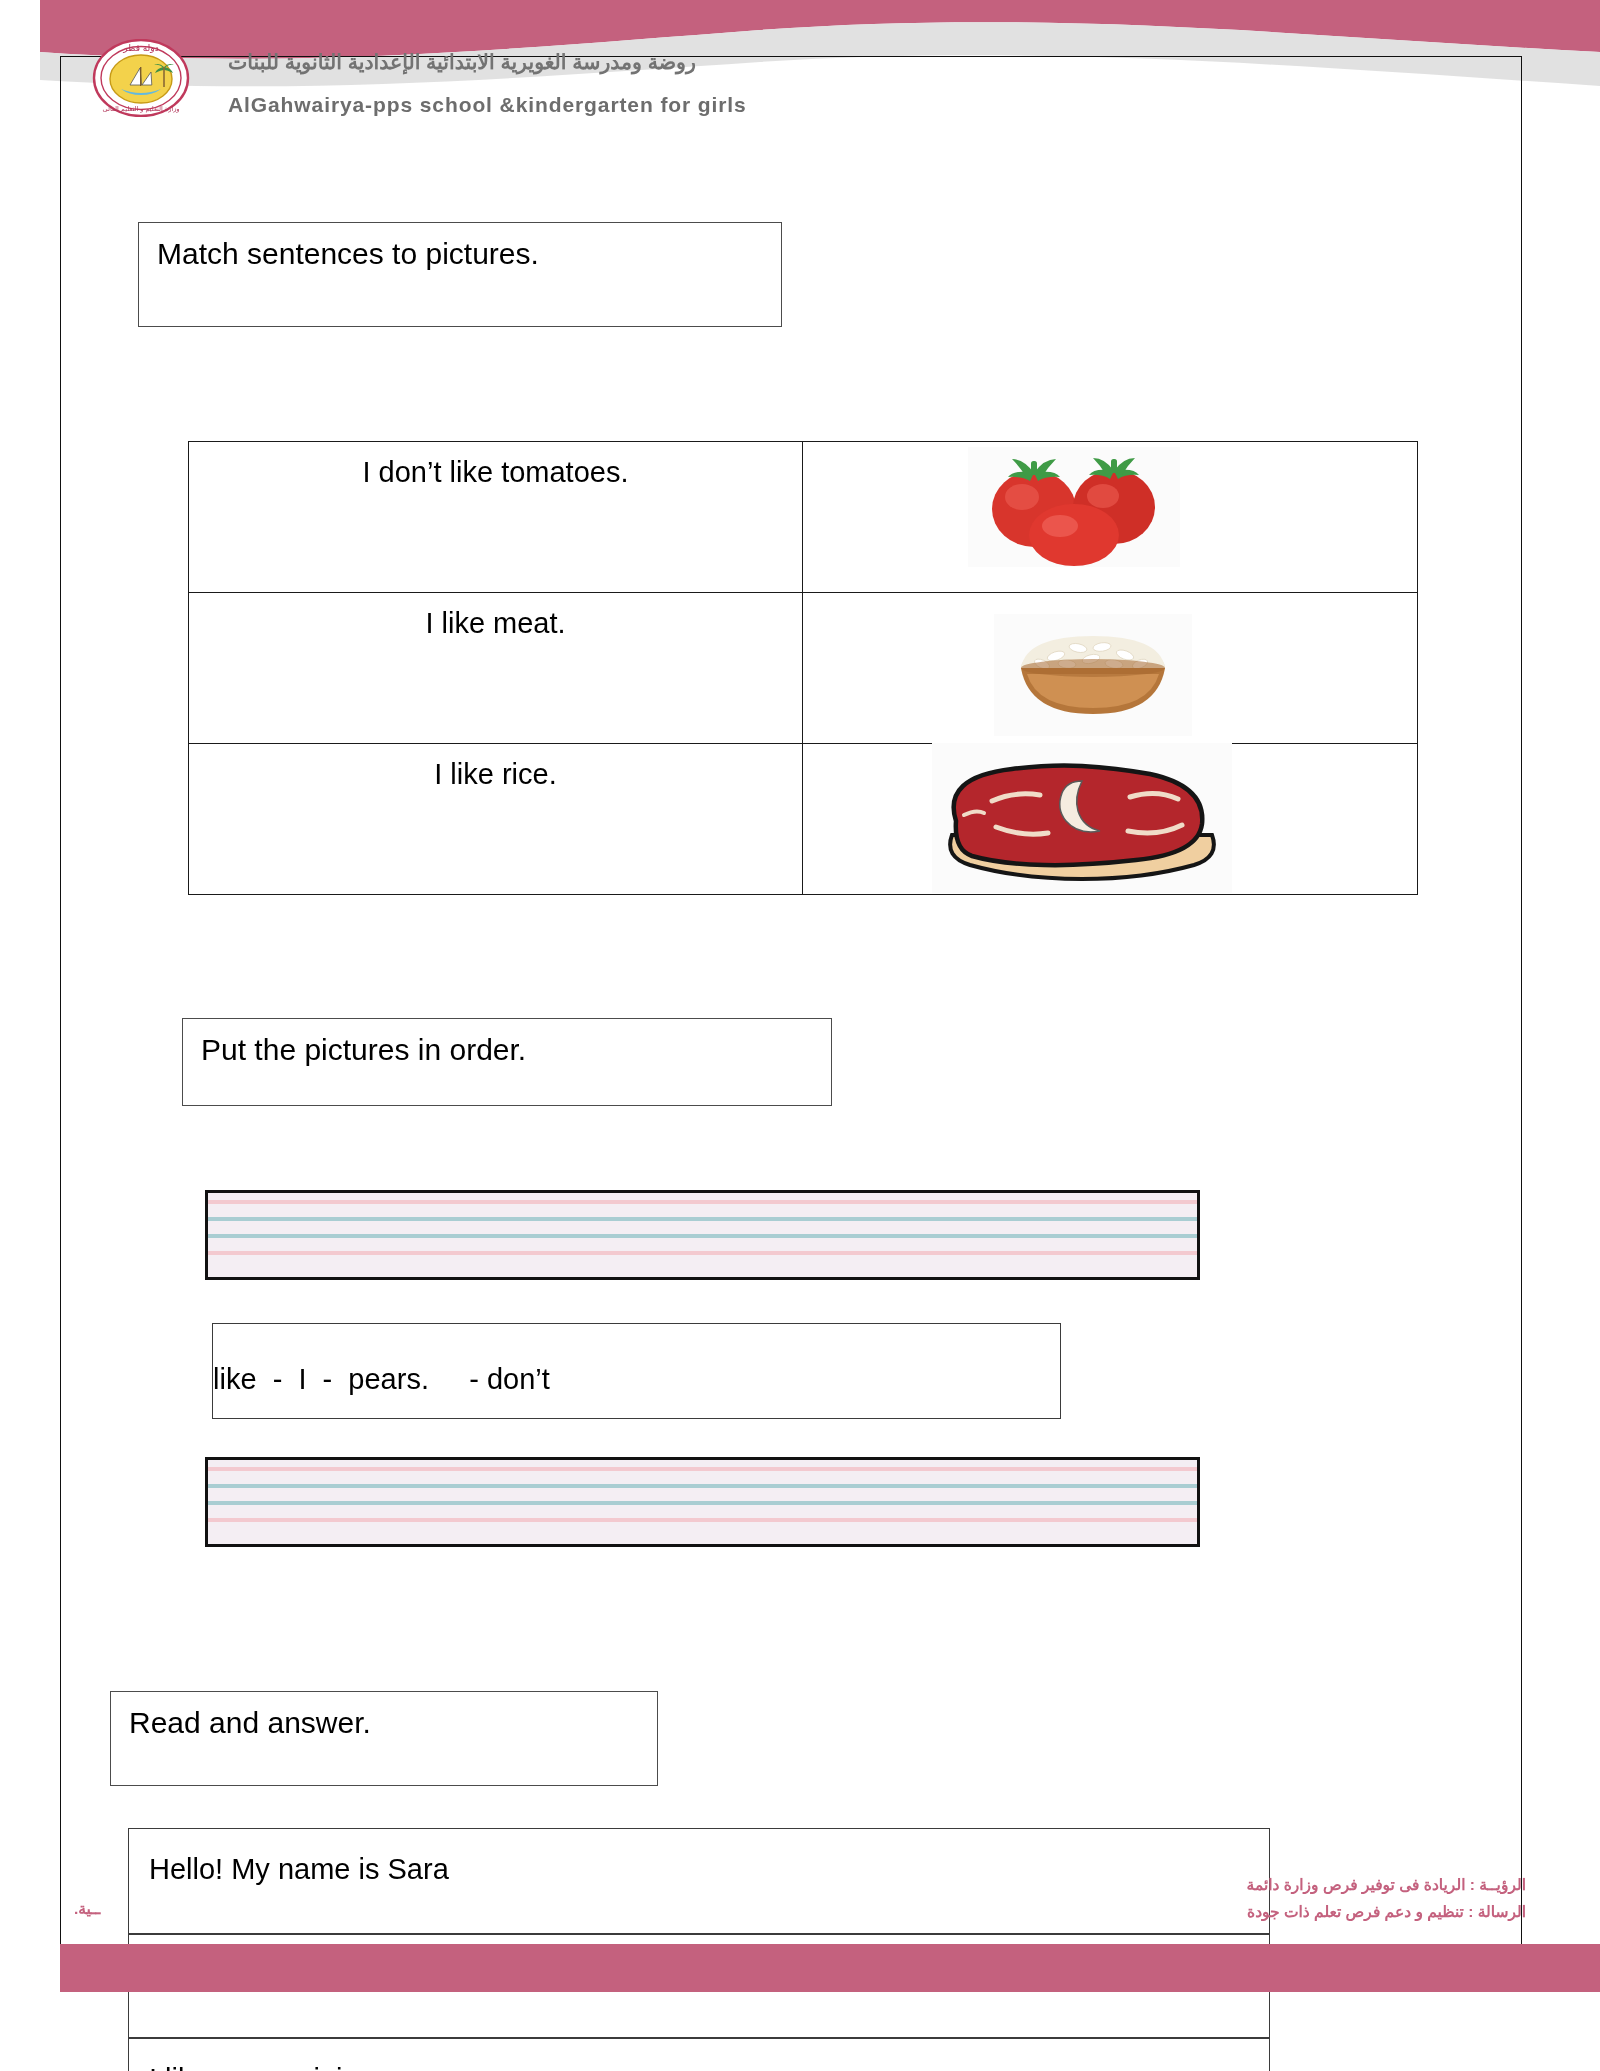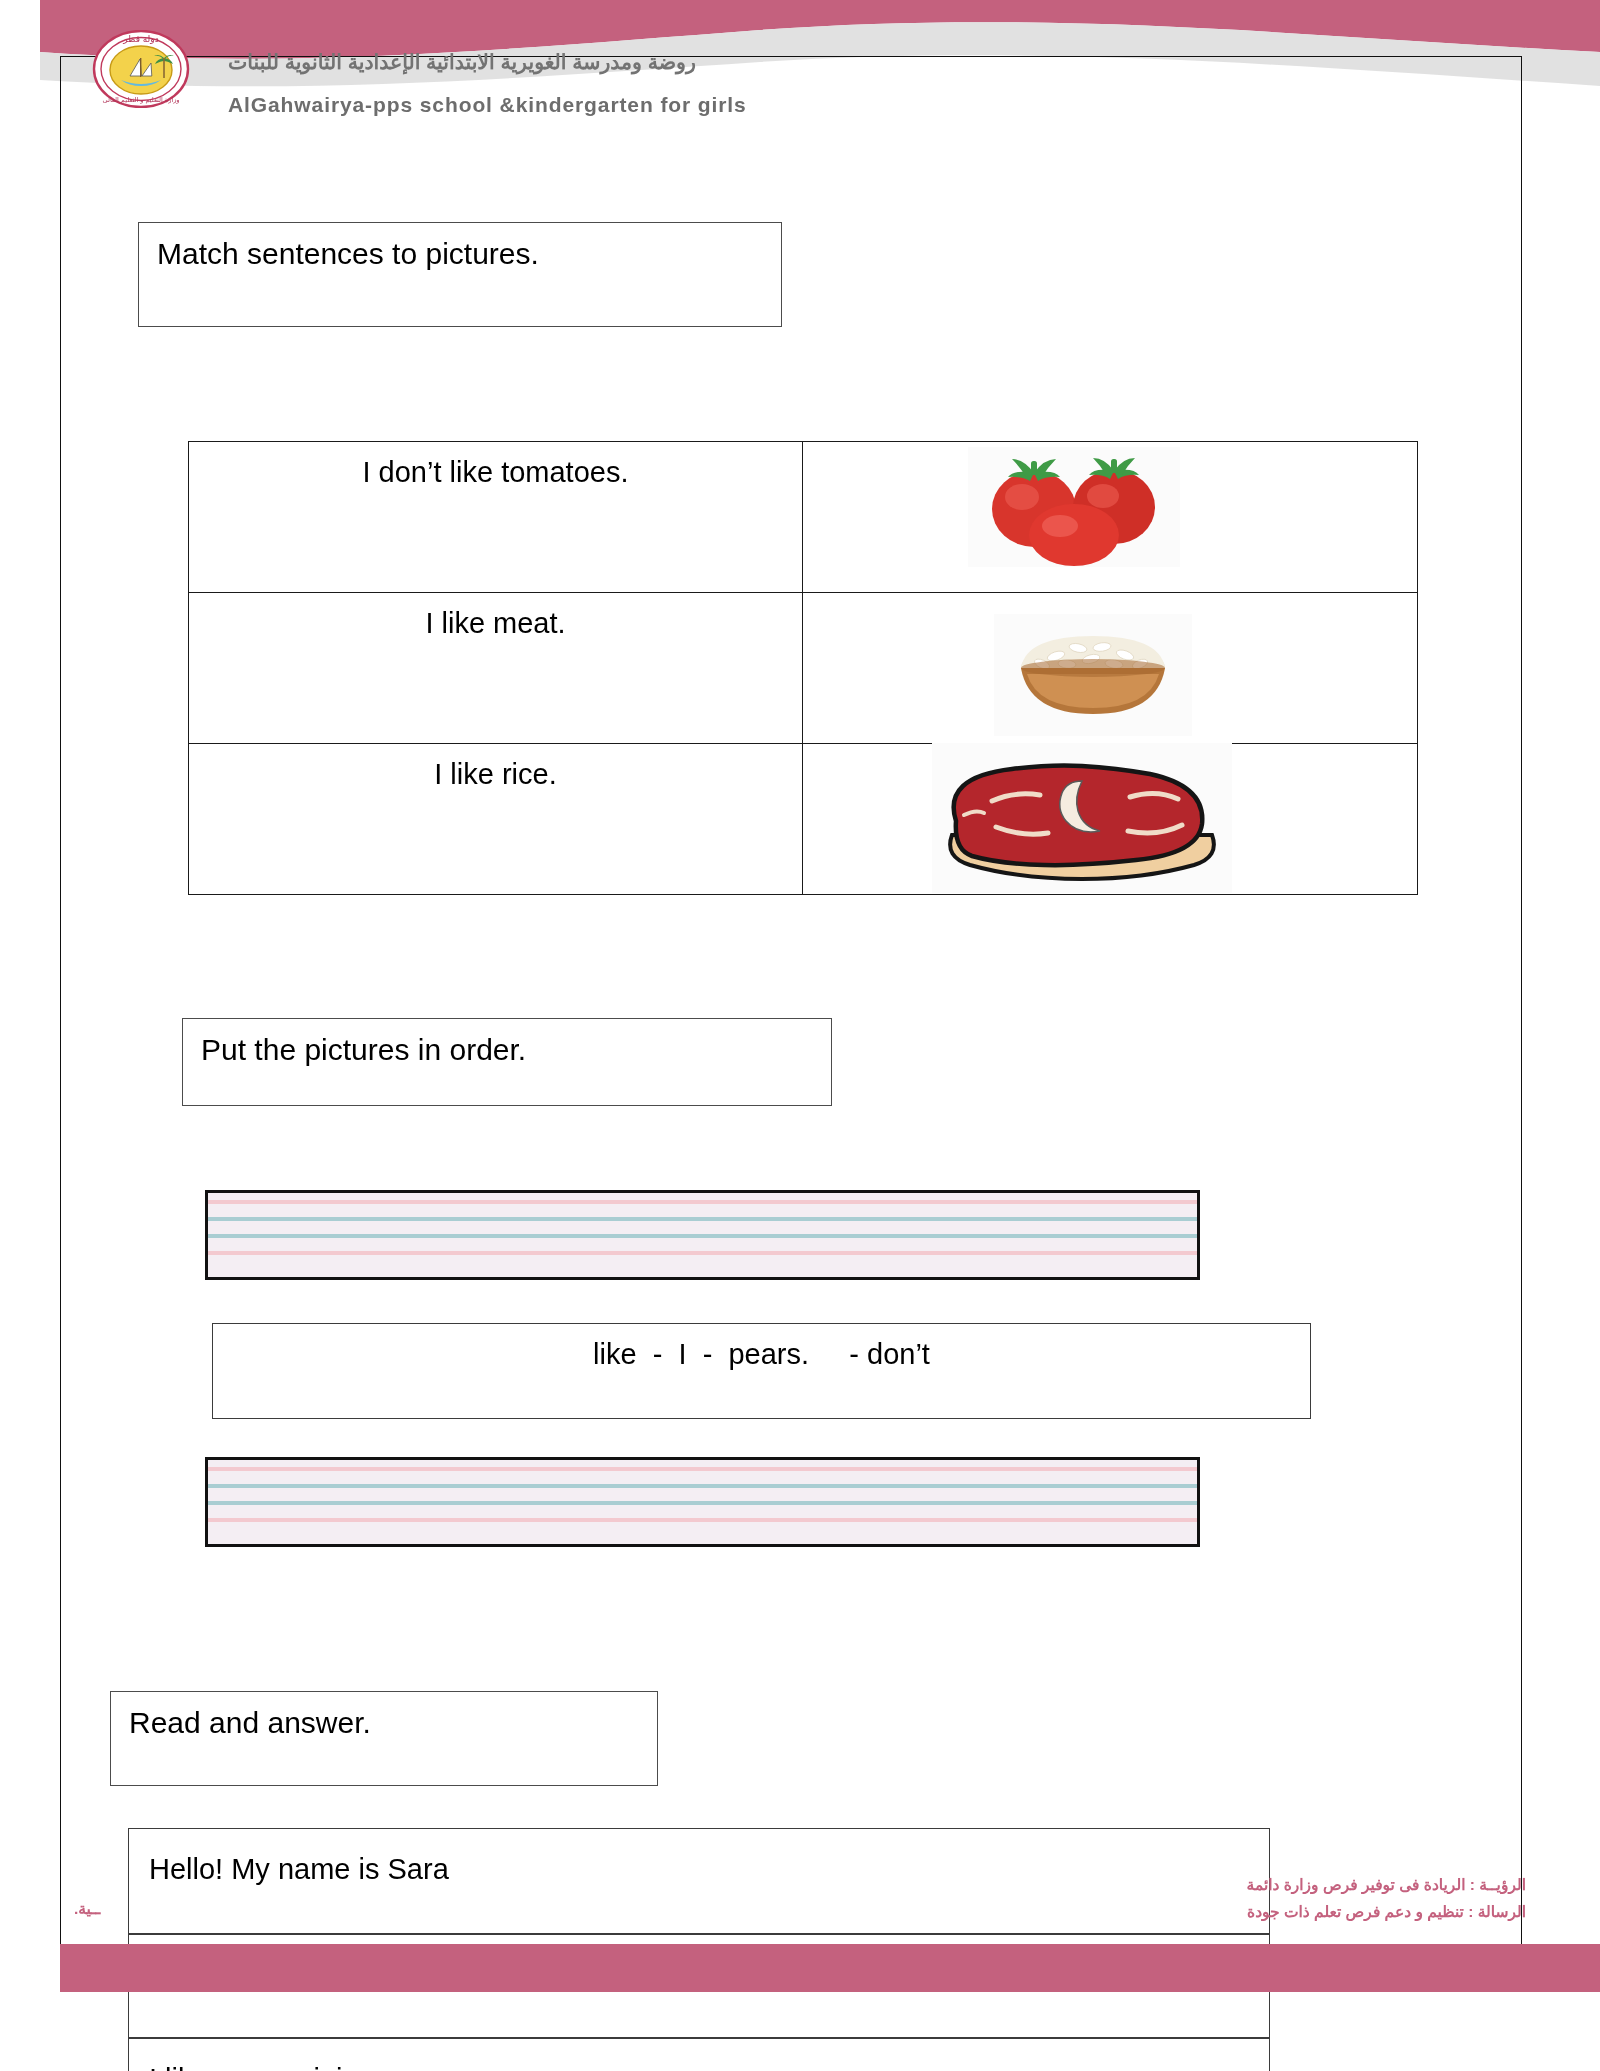--- a/index.html
+++ b/index.html
@@ -49,21 +49,21 @@
     width: 1462px;
     height: 1902px;
     border: 1.4px solid #0f0f0f;
     box-sizing: border-box;
   }
 
   
   .logo {
     position: absolute;
     left: 76px;
-    top: 30px;
+    top: 39px;
     width: 130px;
     height: 78px;
     text-align: right;
   }
 
   
   .school-names {
     position: absolute;
     left: 228px;
     top: 50px;
@@ -314,21 +314,21 @@
     </svg>
   </div>
 
   <div class="instr" style="left:182px; top:1018px; width:650px; height:88px;">
     <span>Put the pictures in order.</span>
   </div>
 
 
   <div class="ruled" style="left:205px; top:1190px; width:995px; height:90px;"></div>
 
-  <div class="tbox" style="left:212px; top:1323px; width:1099px; height:96px; padding-top:14px; text-align:center;">
+  <div class="tbox" style="left:212px; top:1323px; width:849px; height:96px; padding-top:39px; text-align:left;">
     <span class="line">like  -  I  -  pears.     - don’t</span>
   </div>
 
   <div class="ruled" style="left:205px; top:1457px; width:995px; height:90px;"></div>
 
   <div class="instr" style="left:110px; top:1691px; width:548px; height:95px;">
     <span>Read and answer.</span>
   </div>
 
   <div class="tbox" style="left:128px; top:1828px; width:1142px; height:106px; padding:24px 0 0 20px;">

